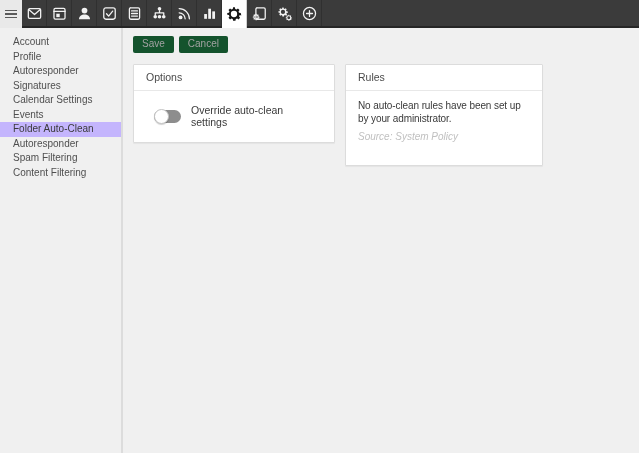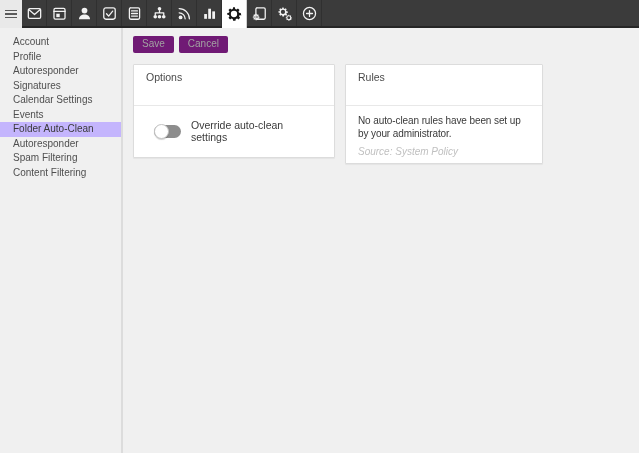--- a/index.html
+++ b/index.html
@@ -47,50 +47,50 @@
     height:14.5px; line-height:14.5px; padding-left:13px;
     font-size:10px; color:#4f4f4f; cursor:pointer;
     white-space:nowrap; overflow:hidden;
   }
   .sidebar li.selected { background:#c4b5fd; color:#3a3a3a; }
 
   main { flex:1; padding:8px 0 0 10px; }
 
   .actions { display:flex; gap:5px; margin-bottom:11px; }
   .actions button {
-    background:#701a75; color:#a2a2a2; border:none; border-radius:2px;
+    background:#14532d; color:#a2a2a2; border:none; border-radius:2px;
     font-family:"Liberation Sans", sans-serif; font-size:10px;
     padding:3px 9px 4px; cursor:pointer; line-height:10px;
   }
 
   .panels { display:flex; gap:10px; align-items:flex-start; }
   .panel {
     background:#ffffff; border:1px solid #dcdcdc; border-radius:1px;
     box-shadow:0 1px 1px rgba(0,0,0,0.05);
   }
   .panel.options { width:202px; }
   .panel.rules { width:198px; }
   .panel-header {
-    padding:6px 12px 22px; border-bottom:1px solid #e8e8e8;
+    padding:6px 12px 7px; border-bottom:1px solid #e8e8e8;
     color:#4a4a4a; font-size:10.5px;
   }
   .panel.options .panel-body { padding:13px 12px 14px;margin-left:8px; }
   .toggle-row { display:flex; align-items:center; gap:10px; }
   .toggle {
     width:27px; height:13px; flex:0 0 27px; border-radius:7px;
     background:#8d8d8d; position:relative; cursor:pointer;
   }
   .toggle .knob {
     position:absolute; left:0; top:-1px; width:15px; height:15px;
     border-radius:50%; background:#ffffff; border:1px solid #c4c4c4;
     box-shadow:0 1px 1px rgba(0,0,0,0.18);
   }
   .toggle-label { color:#3a3a3a; font-size:10.5px; }
 
-  .panel.rules .panel-body { padding:8px 12px 6px; }
+  .panel.rules .panel-body { padding:8px 12px 23px; }
   .rules-message { color:#3a3a3a; font-size:10px; line-height:13px; letter-spacing:-0.1px; }
   .rules-source { color:#c0c0c0; font-size:10px; margin-top:6px;font-style:italic; }
 </style>
 </head>
 <body>
 
 <div class="app">
 
   <header class="topbar">
     <div class="menu-cell">

